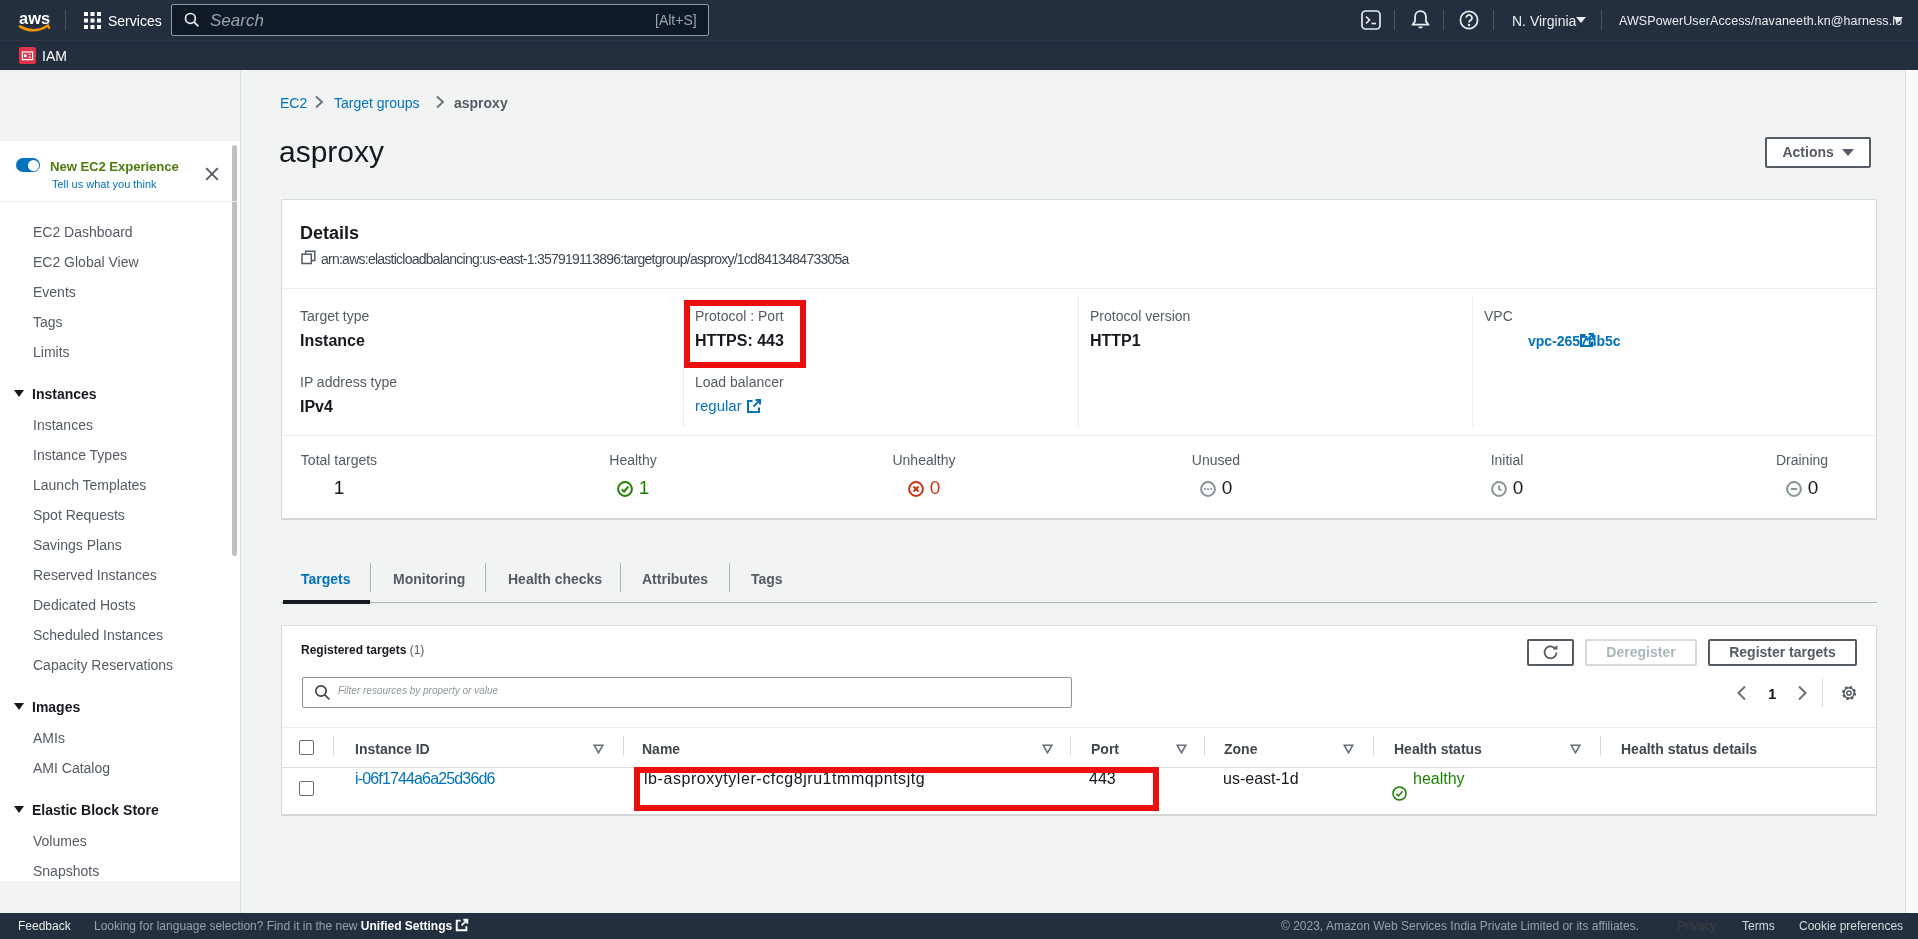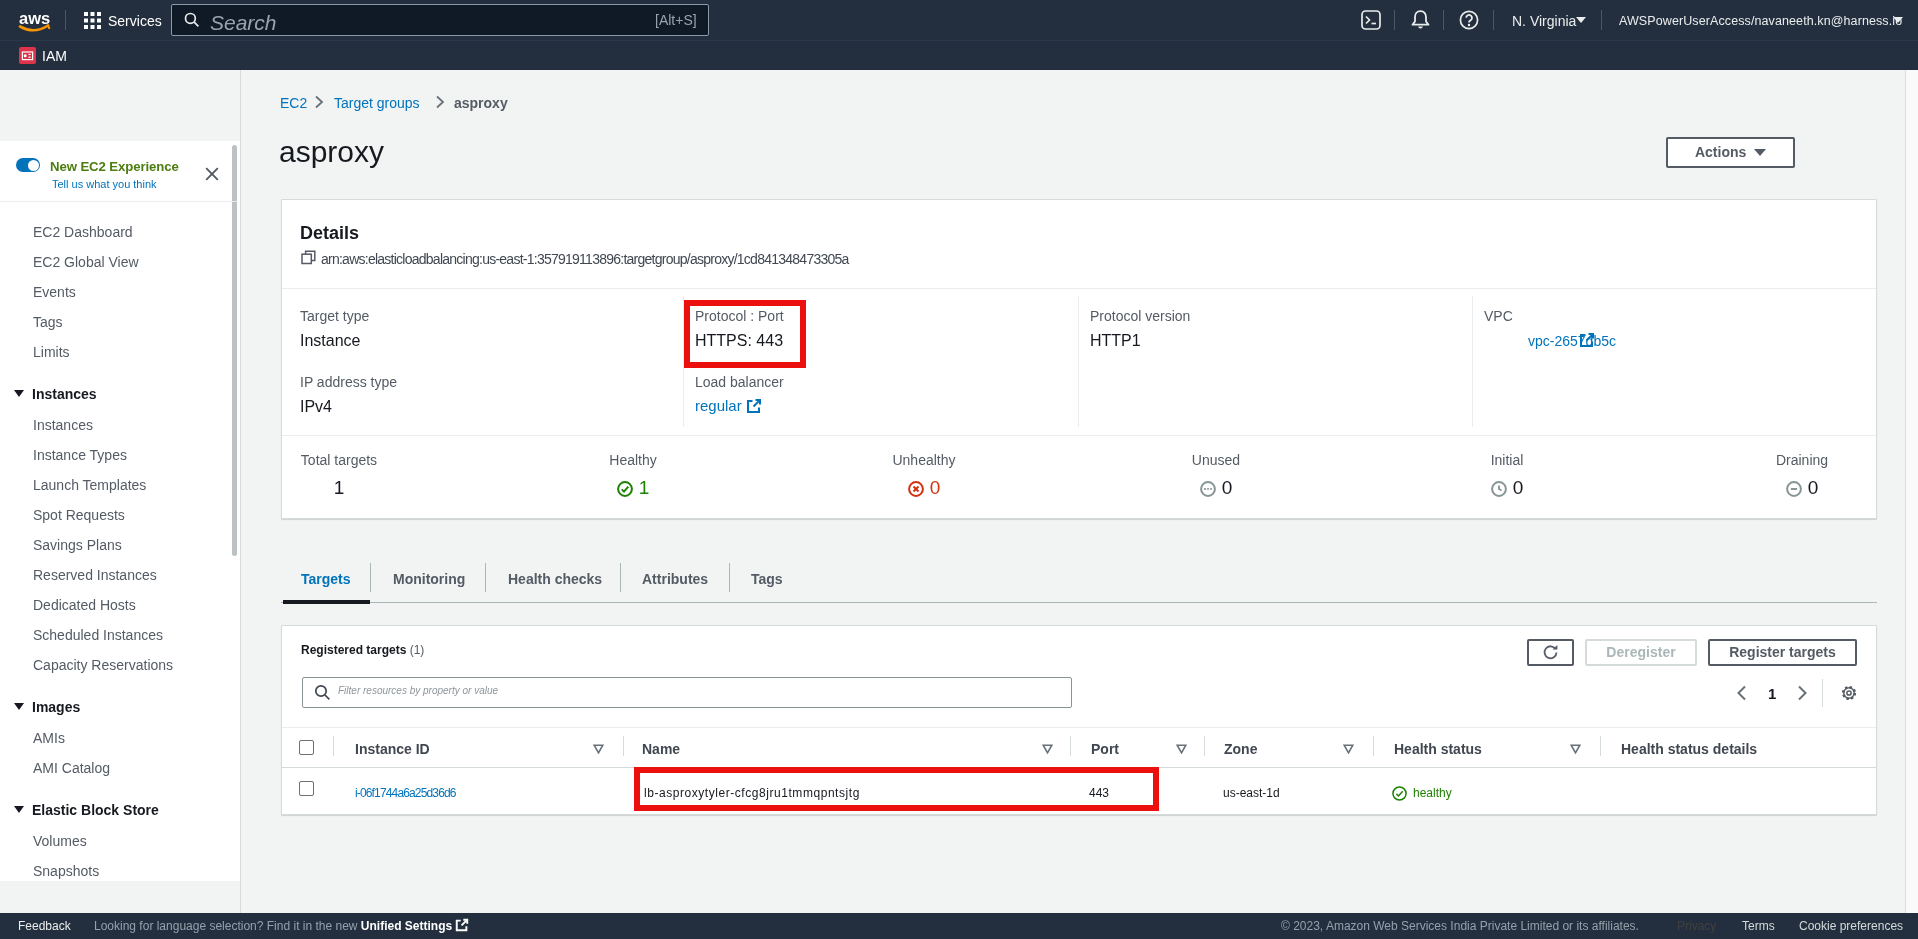--- a/index.html
+++ b/index.html
@@ -3,29 +3,29 @@
 <meta charset="utf-8">
 <style>
 *{box-sizing:border-box;margin:0;padding:0}
 html,body{width:1918px;height:939px;overflow:hidden}
 body{font-family:"Liberation Sans",sans-serif;background:#f2f3f3;position:relative;-webkit-font-smoothing:antialiased}
 .abs{position:absolute}
 .mi{position:absolute;left:33px;font-size:14px;color:#545b64;line-height:16px;white-space:nowrap}
 .mh{position:absolute;left:32px;font-size:14px;font-weight:700;color:#16191f;line-height:16px;white-space:nowrap}
 .tri{position:absolute;left:14px;width:0;height:0;border-left:5px solid transparent;border-right:5px solid transparent;border-top:7px solid #16191f}
 .lbl{position:absolute;font-size:14px;color:#545b64;line-height:18px;white-space:nowrap}
-.val{position:absolute;font-size:16px;font-weight:400;color:#16191f;line-height:19px;white-space:nowrap}
+.val{position:absolute;font-size:16px;font-weight:700;color:#16191f;line-height:19px;white-space:nowrap}
 .tot{position:absolute;width:220px;text-align:center;top:452px}
 .tot .tl{font-size:14px;color:#545b64;display:block}
 .totv{position:absolute;top:477px;width:220px;text-align:center;font-size:19px;color:#16191f}
 .totv svg{vertical-align:-2.5px;margin-right:6px}
 .tab{position:absolute;top:571px;font-size:14px;font-weight:700;color:#545b64;white-space:nowrap}
 .tsep{position:absolute;top:563px;width:1px;height:29px;background:#aab7b8}
 .hcell{position:absolute;top:741px;font-size:14px;font-weight:700;color:#414750;white-space:nowrap}
-.rcell{position:absolute;top:786px;font-size:12px;color:#16191f;white-space:nowrap}
+.rcell{position:absolute;top:770px;font-size:16px;color:#16191f;white-space:nowrap}
 .sort{position:absolute;top:744px}
 .btn2{position:absolute;background:#fff;border:2px solid #545b64;border-radius:2px;font-size:14px;font-weight:700;color:#545b64;text-align:center}
 .fsep{position:absolute;width:1px;background:#4b5564;top:10px;height:20px}
 .navtxt{position:absolute;font-size:14px;color:#eaeded;white-space:nowrap}
 .caret{position:absolute;width:0;height:0;border-left:5px solid transparent;border-right:5px solid transparent;border-top:6px solid #eaeded}
 </style>
 </head>
 <body>
 
 <div class="abs" style="left:0;top:0;width:1918px;height:70px;background:#232f3e"></div>
@@ -51,21 +51,21 @@
       <rect x="13" y="13" width="4" height="4"></rect>
     </g>
 </svg>
 <div class="navtxt" style="left:108px;top:13px;color:#fff">Services</div>
 
 <div class="abs" style="left:171px;top:4px;width:538px;height:32px;background:#101a27;border:1px solid #8b98a8;border-radius:2px"></div>
 <svg class="abs" style="left:184px;top:12px" width="16" height="16" viewBox="0 0 16 16">
 <circle cx="6.4" cy="6.4" r="4.9" fill="none" stroke="#e9ecec" stroke-width="1.7"></circle>
 <line x1="10.2" y1="10.2" x2="14.4" y2="14.4" stroke="#e9ecec" stroke-width="1.7"></line>
 </svg>
-<div class="navtxt" style="left:210px;top:11px;font-style:italic;font-size:21px;color:#99a3ae">Search</div>
+<div class="navtxt" style="left:210px;top:11px;font-style:italic;font-size:17px;color:#99a3ae">Search</div>
 <div class="navtxt" style="left:655px;top:12px;color:#99a3ae">[Alt+S]</div>
 
 <svg class="abs" style="left:1361px;top:10px" width="20" height="20" viewBox="0 0 20 20">
 <rect x="1" y="1" width="18" height="18" rx="3.5" fill="none" stroke="#e9ecec" stroke-width="1.7"></rect>
 <polyline points="5,6.5 8.5,10 5,13.5" fill="none" stroke="#e9ecec" stroke-width="1.7"></polyline>
 <line x1="10.5" y1="13.5" x2="15" y2="13.5" stroke="#e9ecec" stroke-width="1.7"></line>
 </svg>
 <div class="fsep" style="left:1394px"></div>
 <svg class="abs" style="left:1410px;top:9px" width="21" height="22" viewBox="0 0 21 22">
 <path d="M10.5 2.2 c-3.5 0 -5.5 2.5 -5.5 5.7 v4.5 l-2.5 3.3 h16 l-2.5 -3.3 v-4.5 c0 -3.2 -2 -5.7 -5.5 -5.7 z" fill="none" stroke="#e9ecec" stroke-width="1.8" stroke-linejoin="round"></path>
@@ -136,21 +136,21 @@
 <div class="abs" style="left:280px;top:95px;font-size:14px;color:#0073bb">EC2</div>
 <svg class="abs" style="left:314px;top:95px" width="10" height="14" viewBox="0 0 10 14">
     <polyline points="2,1.5 8,7 2,12.5" fill="none" stroke="#687078" stroke-width="1.8"></polyline>
   </svg>
 <div class="abs" style="left:334px;top:95px;font-size:14px;color:#0073bb">Target groups</div>
 <svg class="abs" style="left:435px;top:95px" width="10" height="14" viewBox="0 0 10 14">
     <polyline points="2,1.5 8,7 2,12.5" fill="none" stroke="#687078" stroke-width="1.8"></polyline>
   </svg>
 <div class="abs" style="left:454px;top:95px;font-size:14px;font-weight:700;color:#545b64">asproxy</div>
 <div class="abs" style="left:279px;top:135px;font-size:30px;color:#16191f">asproxy</div>
-<div class="btn2" style="left:1666px;top:137px;width:129px;height:31px;line-height:27px">Actions&nbsp;&nbsp;<span style="display:inline-block;width:0;height:0;border-left:6px solid transparent;border-right:6px solid transparent;border-top:7px solid #545b64;vertical-align:1px"></span></div>
+<div class="btn2" style="left:1765px;top:137px;width:106px;height:31px;line-height:27px">Actions&nbsp;&nbsp;<span style="display:inline-block;width:0;height:0;border-left:6px solid transparent;border-right:6px solid transparent;border-top:7px solid #545b64;vertical-align:1px"></span></div>
 
 <div class="abs" style="left:281px;top:199px;width:1596px;height:320px;background:#fff;border:1px solid #d5dbdb;border-radius:1px;box-shadow:0 1px 1px 0 rgba(0,28,36,.15)"></div>
 <div class="abs" style="left:300px;top:223px;font-size:18px;font-weight:700;color:#16191f">Details</div>
 <svg class="abs" style="left:301px;top:250px" width="15" height="15" viewBox="0 0 15 15">
 <rect x="1" y="4.2" width="9.3" height="9.3" fill="none" stroke="#545b64" stroke-width="1.5"></rect>
 <path d="M4.6 4.2 V1.2 H13.8 V10.4 H10.6" fill="none" stroke="#545b64" stroke-width="1.5"></path>
 </svg>
 <div class="abs" style="left:321px;top:251px;font-size:14px;letter-spacing:-0.75px;color:#414750">arn:aws:elasticloadbalancing:us-east-1:357919113896:targetgroup/asproxy/1cd841348473305a</div>
 <div class="abs" style="left:282px;top:288px;width:1594px;height:1px;background:#eaeded"></div>
 <div class="abs" style="left:683px;top:296px;width:1px;height:131px;background:#eaeded"></div>

